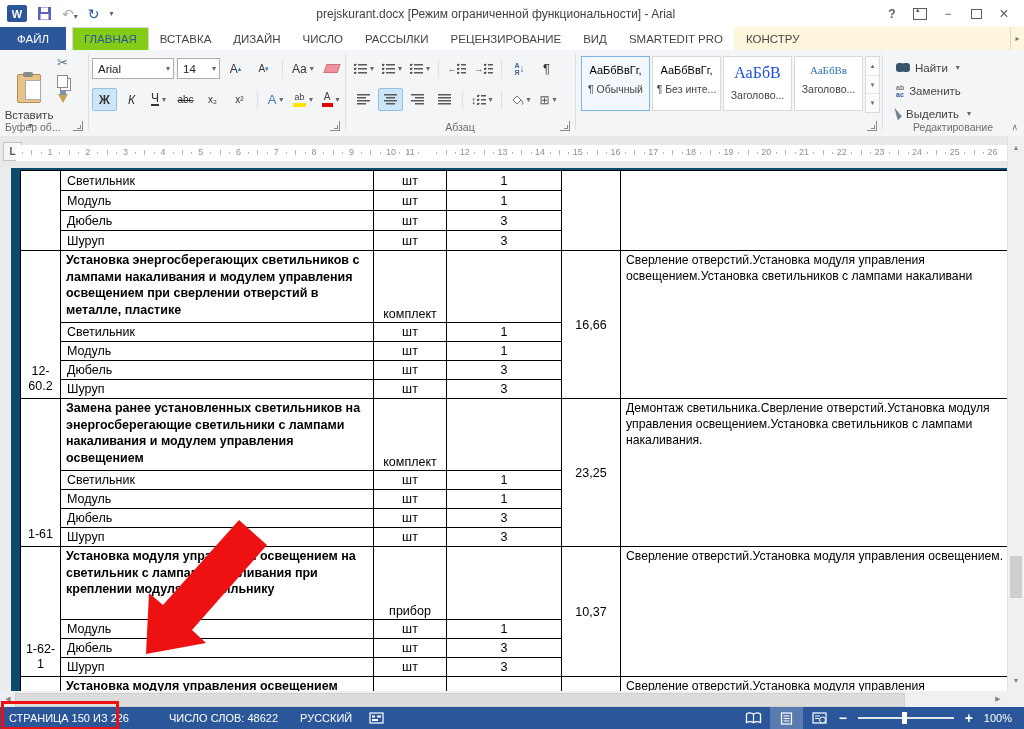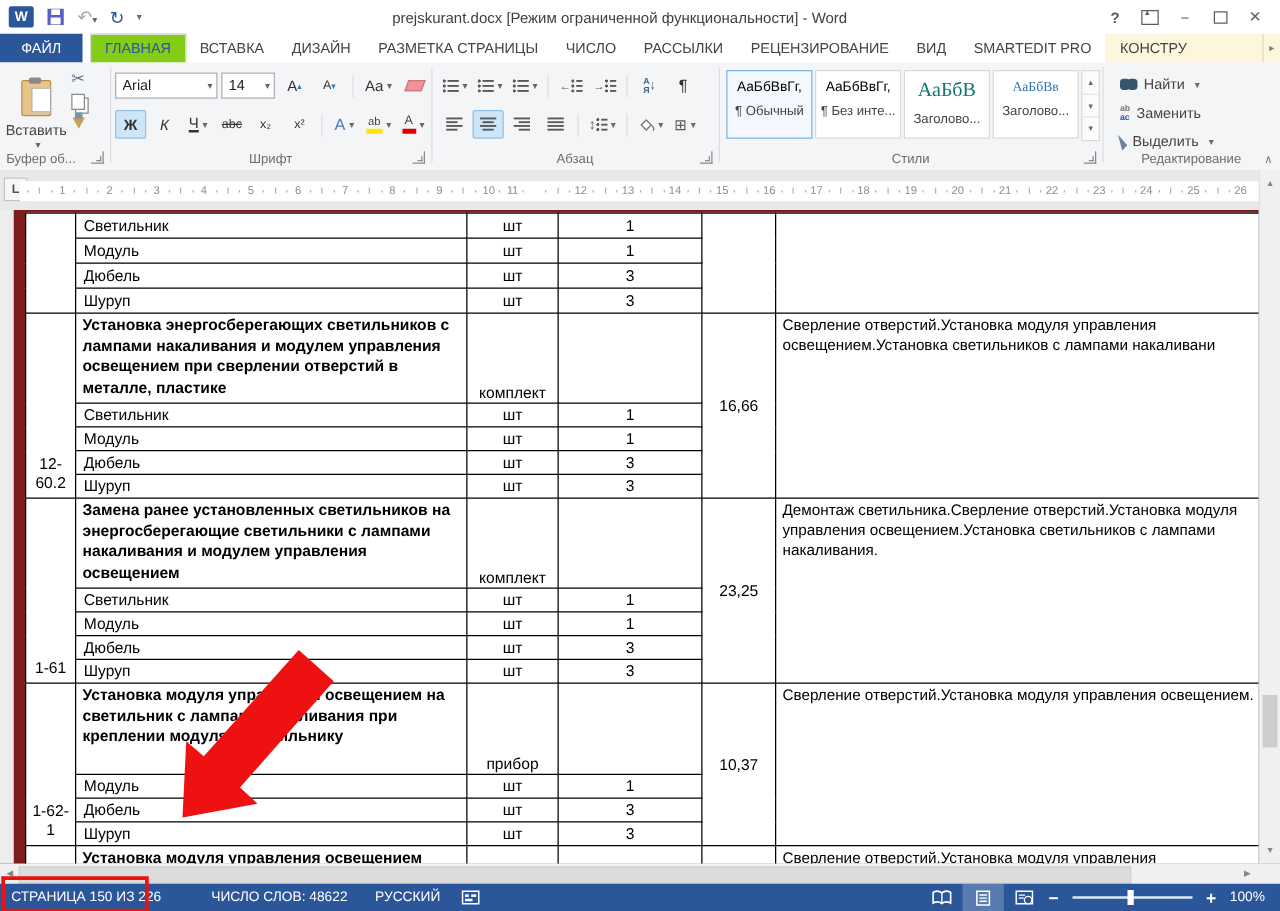--- a/index.html
+++ b/index.html
@@ -27,21 +27,21 @@
   .tab.active{color:#2b579a;background:#84cc16;border:1px solid #d5d7d9;border-bottom:none;}
   .tab-ctx{flex:1;background:#fdf5dc;display:flex;align-items:center;justify-content:space-between;overflow:hidden;padding-left:12px;color:#444;}
   .ctx-more{width:13px;height:100%;display:flex;align-items:center;justify-content:center;border-left:1px solid #e3dcc0;color:#777;font-size:8px;}
   
   .ribbon{position:absolute;top:50px;left:0;width:1024px;height:86px;background:#f4f5f7;border-bottom:1px solid #d5d7d9;font-size:11.5px;color:#444;}
   .rsep{position:absolute;top:4px;height:76px;width:1px;background:#dcdee1;}
   .grp{position:absolute;top:0;height:86px;}
   .grplabel{position:absolute;bottom:3px;left:0;right:0;display:flex;align-items:center;justify-content:center;font-size:10.5px;color:#6d6d6d;}
   .lau{width:9px;height:9px;border-right:1px solid #8a8a8a;border-bottom:1px solid #8a8a8a;position:absolute;bottom:5px;right:5px;}
   .lau:after{content:"";position:absolute;right:1px;bottom:1px;width:3px;height:3px;border-right:1px solid #8a8a8a;border-bottom:1px solid #8a8a8a;}
-  .bigbtn{position:absolute;left:6px;top:12px;width:46px;height:70px;display:flex;flex-direction:column;align-items:center;justify-content:flex-start;}
+  .bigbtn{position:absolute;left:6px;top:22px;width:46px;height:70px;display:flex;flex-direction:column;align-items:center;justify-content:flex-start;}
   .clip{width:22px;height:27px;background:#e8c38a;border:1px solid #b98d4f;border-radius:2px;position:relative;margin-top:2px;}
   .clip:before{content:"";position:absolute;left:5px;top:-3px;width:10px;height:5px;background:#8a8a8a;border-radius:2px;}
   .clip:after{content:"";position:absolute;left:7px;top:5px;width:14px;height:18px;background:#fff;border:1px solid #aaa;}
   .smcol{position:absolute;left:57px;top:6px;display:flex;flex-direction:column;gap:6px;align-items:center;}
   .ico-sc{color:#5a708a;font-size:13px;line-height:13px;}
   .copyic{width:9px;height:11px;border:1px solid #8a8a8a;background:#fff;box-shadow:3px 3px 0 -1px #fff,3px 3px 0 0 #8a8a8a;}
   .brush{width:0;height:0;border-left:5px solid transparent;border-right:5px solid transparent;border-top:9px solid #caa054;position:relative;}
   .brush:before{content:"";position:absolute;left:-3px;top:-13px;width:6px;height:5px;background:#7d92ac;}
   .row1{position:absolute;top:7px;left:0;display:flex;align-items:center;gap:3px;}
   .row2{position:absolute;top:38px;left:0;display:flex;align-items:center;gap:2px;}
@@ -68,40 +68,40 @@
   .al-c{background-image:linear-gradient(#595959 0 0),linear-gradient(#595959 0 0),linear-gradient(#595959 0 0),linear-gradient(#595959 0 0);
         background-size:13px 1.5px,9px 1.5px,13px 1.5px,9px 1.5px;background-position:0 0,2px 3px,0 6px,2px 9px;}
   .al-r{background-image:linear-gradient(#595959 0 0),linear-gradient(#595959 0 0),linear-gradient(#595959 0 0),linear-gradient(#595959 0 0);
         background-size:13px 1.5px,9px 1.5px,13px 1.5px,9px 1.5px;background-position:0 0,4px 3px,0 6px,4px 9px;}
   .al-j{background-image:linear-gradient(#595959 0 0),linear-gradient(#595959 0 0),linear-gradient(#595959 0 0),linear-gradient(#595959 0 0);
         background-size:13px 1.5px,13px 1.5px,13px 1.5px,13px 1.5px;background-position:0 0,0 3px,0 6px,0 9px;}
   .tiny2{display:flex;flex-direction:column;font-size:7px;line-height:7px;font-weight:bold;color:#3f6287;}
   .card{width:69px;height:55px;border:1px solid #d8d9db;background:#fff;margin-right:2px;display:flex;flex-direction:column;align-items:center;padding-top:7px;box-sizing:border-box;}
   .card.sel{border-color:#7eb4e2;background:#f2f8fd;}
   .card .prev{font-size:11px;color:#000;white-space:nowrap;}
-  .card .prev.h1{font-size:16px;color:#0f766e;font-family:"Liberation Serif",serif;}
+  .card .prev.h1{font-size:16px;color:#1d4ed8;font-family:"Liberation Serif",serif;}
   .card .prev.h2{font-size:11px;color:#2e74b5;font-family:"Liberation Serif",serif;}
   .card .lbl{font-size:10.5px;color:#444;margin-top:7px;white-space:nowrap;overflow:hidden;max-width:64px;}
   .sstrip{width:13px;height:55px;border:1px solid #d8d9db;background:#fbfbfc;display:flex;flex-direction:column;}
   .sstrip div{flex:1;display:flex;align-items:center;justify-content:center;font-size:7px;color:#666;border-bottom:1px solid #e4e5e7;}
   .edrow{display:flex;align-items:center;gap:5px;height:23px;}
   .binoc{display:inline-block;width:14px;height:10px;position:relative;}
   .binoc:before,.binoc:after{content:"";position:absolute;top:0;width:8px;height:9px;border-radius:3px;background:#39556e;}
   .binoc:before{left:0;} .binoc:after{right:0;}
   .cursorsel{width:0;height:0;border-left:5px solid #6f8196;border-top:10px solid transparent;border-bottom:3px solid transparent;transform:rotate(-15deg);}
   
   .rulerband{position:absolute;top:136px;left:0;width:1024px;height:32px;background:#e8e9eb;}
   .tabsel{position:absolute;left:3px;top:6px;width:17px;height:17px;background:#f6f6f6;border:1px solid #c3c3c3;
           display:flex;align-items:center;justify-content:center;font-size:10px;color:#555;font-weight:bold;}
   .rulerstrip{position:absolute;left:16px;top:9px;width:991px;height:16px;background:#fff;overflow:hidden;}
   .rnum{position:absolute;top:2px;font-size:9px;color:#8f8f8f;transform:translateX(-50%);}
   .rtick{position:absolute;top:5px;width:1px;height:5px;background:#b5b5b5;}
   .rdot{position:absolute;top:7px;width:1px;height:1.6px;background:#b5b5b5;}
   
-  .docarea{position:absolute;top:168px;left:0;width:1024px;height:523px;background:#7f1d1d;overflow:hidden;}
+  .docarea{position:absolute;top:168px;left:0;width:1024px;height:523px;background:#0c4a6e;overflow:hidden;}
   .docleft{position:absolute;left:0;top:0;width:11px;height:523px;background:#ededee;}
   #doctable{border-collapse:collapse;table-layout:fixed;position:absolute;left:20px;top:2px;background:#fff;
             font-size:12.5px;color:#000;}
   #doctable td{border:1px solid #000;padding:0 2px;vertical-align:middle;overflow:hidden;}
   .c-code{text-align:center;vertical-align:bottom !important;padding-bottom:4px !important;line-height:15px;}
   .c-desc{font-weight:bold;vertical-align:top !important;padding:1px 4px 0 5px !important;line-height:16.5px;}
   .c-unitb{vertical-align:bottom !important;text-align:center;padding-bottom:1px !important;}
   .c-iname{padding-left:6px !important;}
   .c-iunit,.c-iqty,.c-price{text-align:center;}
   .c-work{vertical-align:top !important;padding:1px 2px 0 5px !important;line-height:16px;font-size:12.2px;}
@@ -136,40 +136,39 @@
       <span class="wlogo">W</span>
       <svg width="15" height="15" viewBox="0 0 15 15">
         <rect x="1" y="1" width="13" height="13" fill="#5a5fc0"></rect>
         <rect x="4" y="1.5" width="7" height="4.5" fill="#fff"></rect>
         <rect x="3.5" y="8" width="8" height="5.5" fill="#fff"></rect>
       </svg>
       <span><span class="ic-undo">↶</span><span class="qat-dd">▾</span></span>
       <span class="ic-redo">↻</span>
       <span class="qat-dd">▾</span>
     </div>
-    <div class="wtitle">prejskurant.docx [Режим ограниченной функциональности] - Word</div>
+    <div class="wtitle">prejskurant.docx [Режим ограниченной функциональности] - Arial</div>
     <div class="wbtns">
       <span class="wbtn" style="font-weight:bold;">?</span>
       <span class="wbtn">
           <span class="ribopt"></span>
         </span>
       <span class="wbtn">−</span>
       <span class="wbtn">
           <span class="rest"></span>
         </span>
       <span class="wbtn" style="font-size:16px;">×</span>
     </div>
   </div>
 
   <div class="tabbar">
     <div class="tab-file">ФАЙЛ</div>
     <div class="tab active">ГЛАВНАЯ</div>
     <div class="tab">ВСТАВКА</div>
     <div class="tab">ДИЗАЙН</div>
-    <div class="tab">РАЗМЕТКА СТРАНИЦЫ</div>
     <div class="tab">ЧИСЛО</div>
     <div class="tab">РАССЫЛКИ</div>
     <div class="tab">РЕЦЕНЗИРОВАНИЕ</div>
     <div class="tab">ВИД</div>
     <div class="tab">SMARTEDIT PRO</div>
     <div class="tab-ctx">
       <span>КОНСТРУ</span>
       <span class="ctx-more">▸</span>
     </div>
   </div>
@@ -255,21 +254,20 @@
             <span class="dd">▾</span>
           </span>
         <span class="rbtn">
             <span class="cbar">
               <span style="font-size:10px;">А</span>
               <span class="bar-r"></span>
             </span>
             <span class="dd">▾</span>
           </span>
       </div>
-      <div class="grplabel">Шрифт</div>
       <span class="lau"></span>
     </div>
 
     <div class="grp" style="left:345px;width:230px;">
       <div class="row1" style="left:6px;gap:2px;">
         <span class="rbtn">
             <span class="lines3"></span>
             <span class="dd">▾</span>
           </span>
         <span class="rbtn">
@@ -354,21 +352,20 @@
         <div class="card">
           <span class="prev h2">АаБбВв</span>
           <span class="lbl">Заголово...</span>
         </div>
         <div class="sstrip">
           <div>▴</div>
           <div>▾</div>
           <div style="border-bottom:none;">▾</div>
         </div>
       </div>
-      <div class="grplabel">Стили</div>
       <span class="lau"></span>
     </div>
 
     <div class="grp" style="left:882px;width:142px;">
       <div style="position:absolute;left:14px;top:6px;">
         <div class="edrow">
           <span class="binoc"></span>
           <span>Найти</span>
             <span class="dd">▾</span>
         </div>

